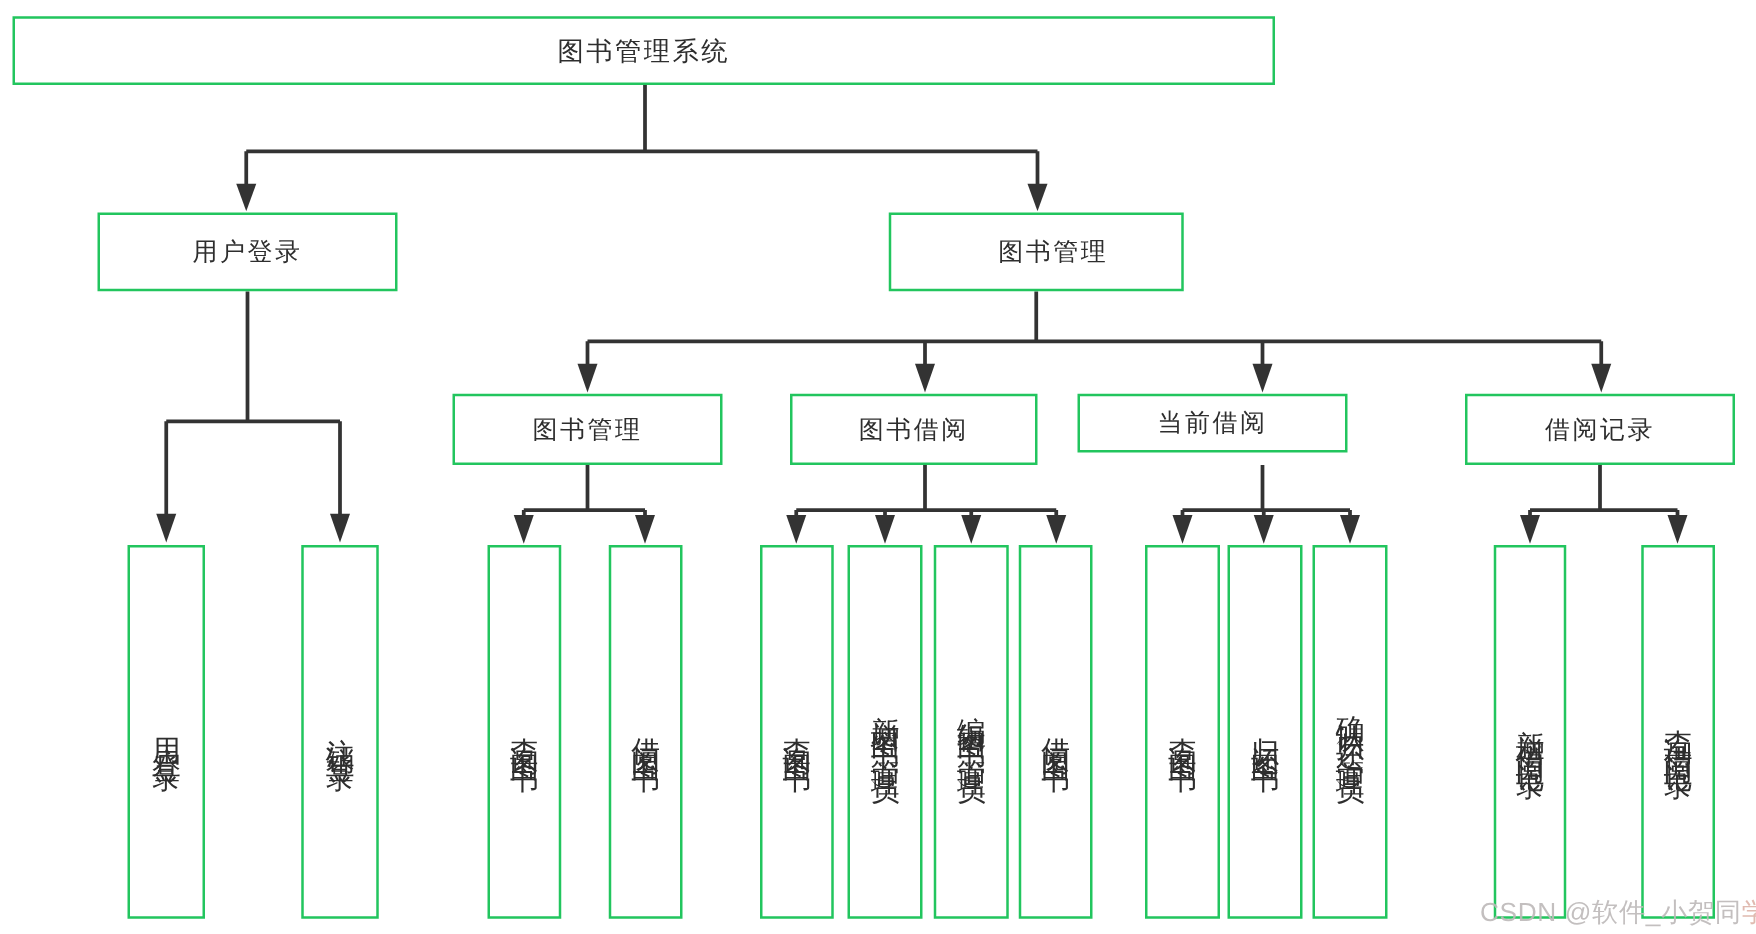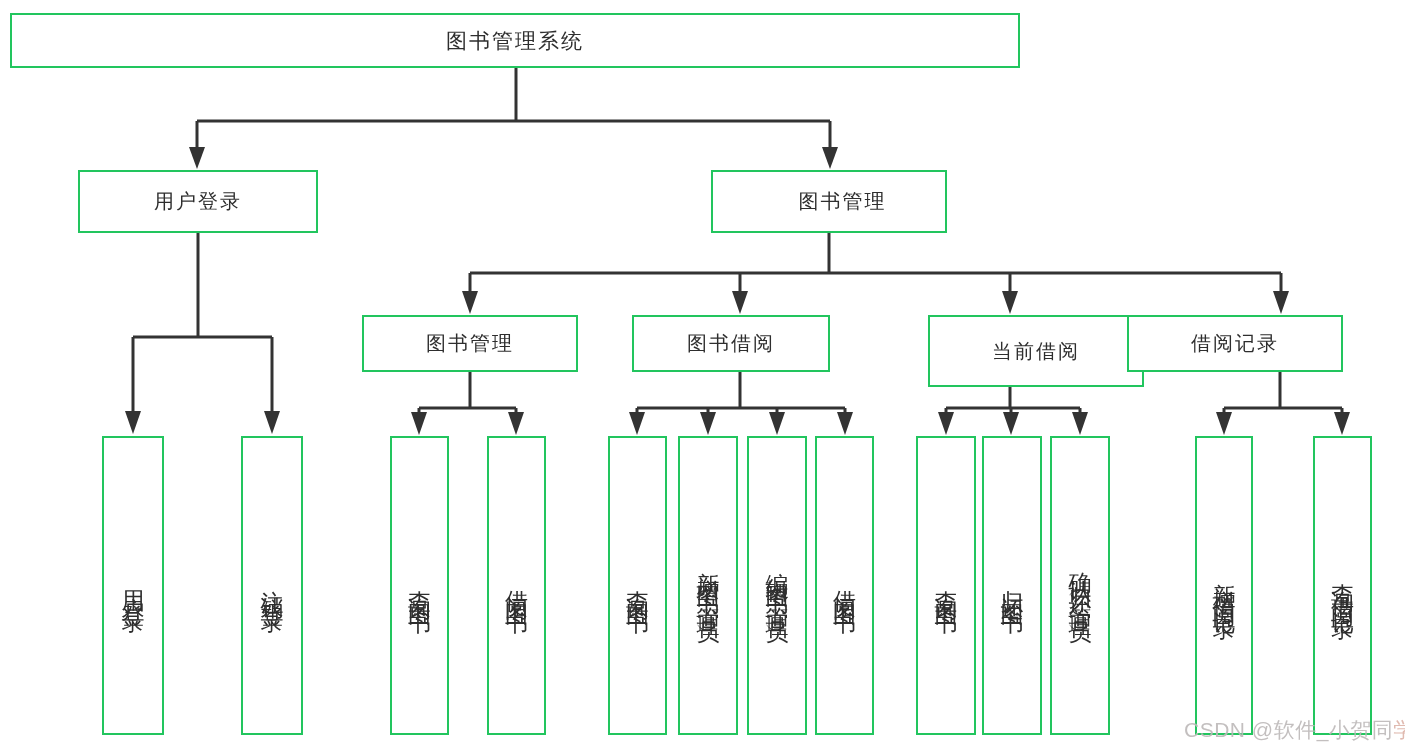--- a/index.html
+++ b/index.html
@@ -124,24 +124,24 @@
   <div class="box h-box" style="left:711px;top:170px;width:236px;height:63px;padding-left:27px;">
     <span>图书管理</span>
   </div>
 
   <div class="box h-box" style="left:362px;top:315px;width:216px;height:57px;">
     <span>图书管理</span>
   </div>
   <div class="box h-box" style="left:632px;top:315px;width:198px;height:57px;">
     <span>图书借阅</span>
   </div>
-  <div class="box h-box" style="left:928px;top:315px;width:216px;height:72px;">
+  <div class="box h-box" style="left:862px;top:315px;width:216px;height:47px;">
     <span>当前借阅</span>
   </div>
-  <div class="box h-box" style="left:1127px;top:315px;width:216px;height:57px;">
+  <div class="box h-box" style="left:1172px;top:315px;width:216px;height:57px;">
     <span>借阅记录</span>
   </div>
 
   <div class="box v-box" style="left:102px;top:436px;width:62px;height:299px;">
     <span>用户登录</span>
   </div>
   <div class="box v-box" style="left:241px;top:436px;width:62px;height:299px;">
     <span>注销登录</span>
   </div>
 

